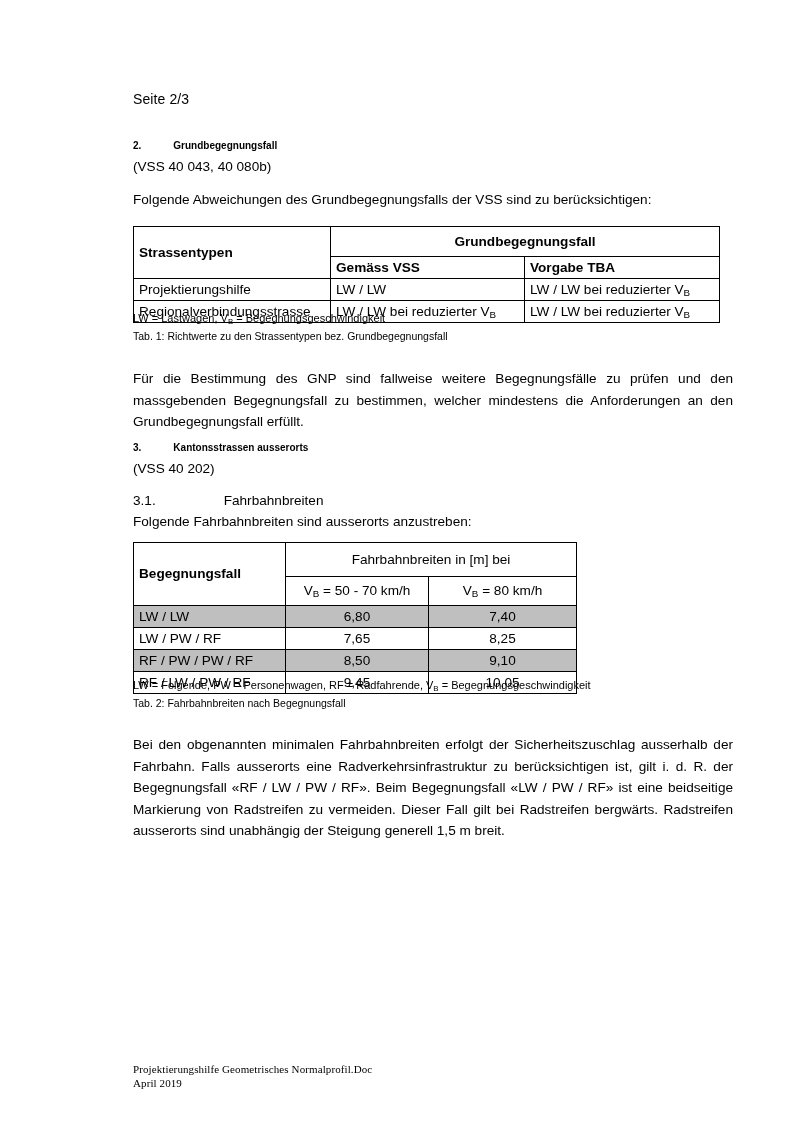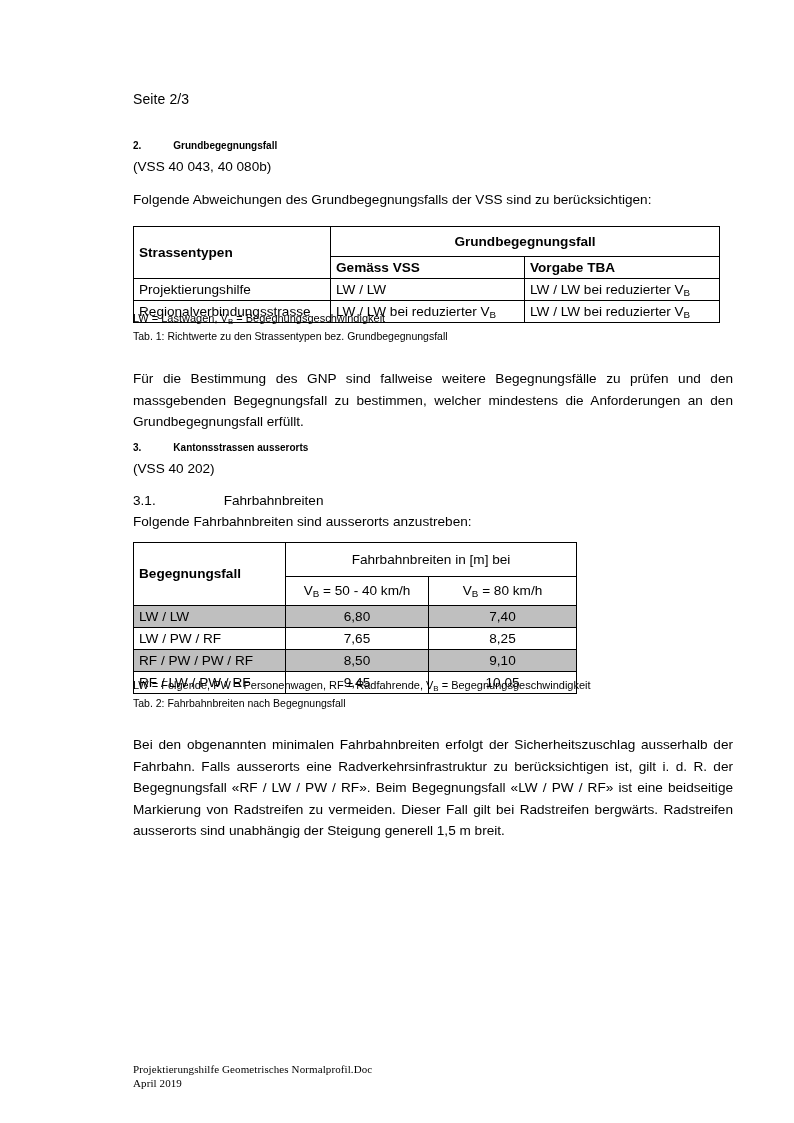--- a/index.html
+++ b/index.html
@@ -186,21 +186,21 @@
         <col class="c1">
         <col class="c2">
         <col class="c3">
       </colgroup>
     <tbody>
       <tr class="hdr-row1">
         <td class="b" rowspan="2">Begegnungsfall</td>
         <td class="ctr" colspan="2">Fahrbahnbreiten in [m] bei</td>
       </tr>
       <tr class="hdr-row2">
-        <td class="ctr"><span>V</span><sub>B</sub><span> = 50 - 40 km/h</span></td>
+        <td class="ctr"><span>V</span><sub>B</sub><span> = 50 - 70 km/h</span></td>
         <td class="ctr"><span>V</span><sub>B</sub><span> = 80 km/h</span></td>
       </tr>
       <tr class="data-row">
         <td class="shaded">LW / LW</td>
         <td class="shaded ctr">6,80</td>
         <td class="shaded ctr">7,40</td>
       </tr>
       <tr class="data-row">
         <td>LW / PW / RF</td>
         <td class="ctr">7,65</td>

